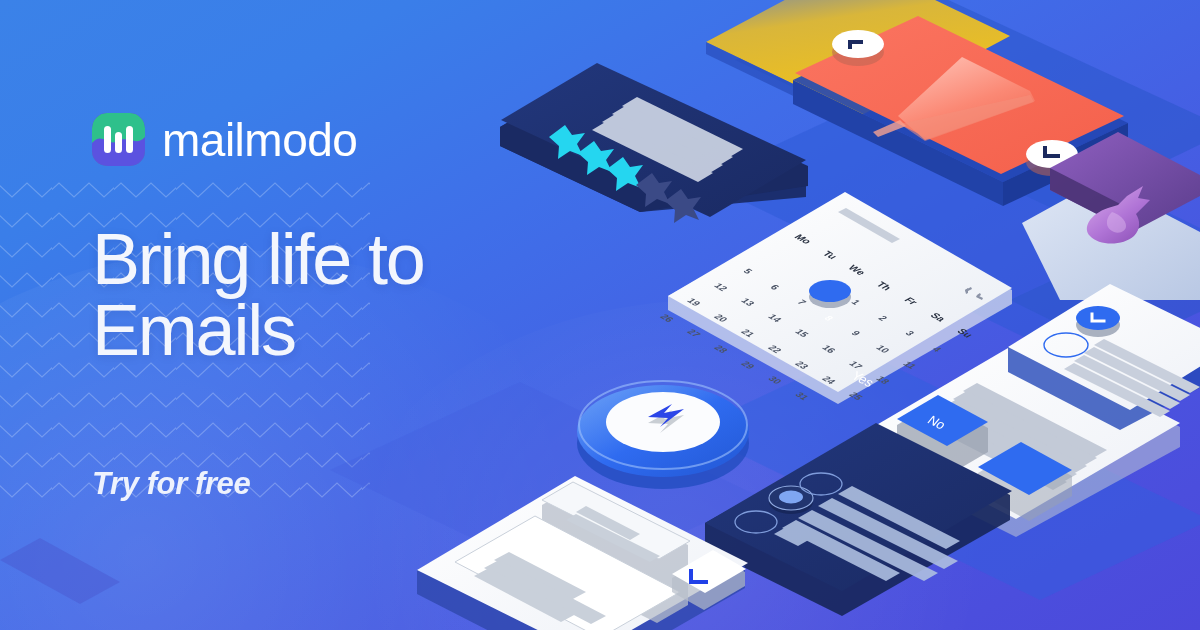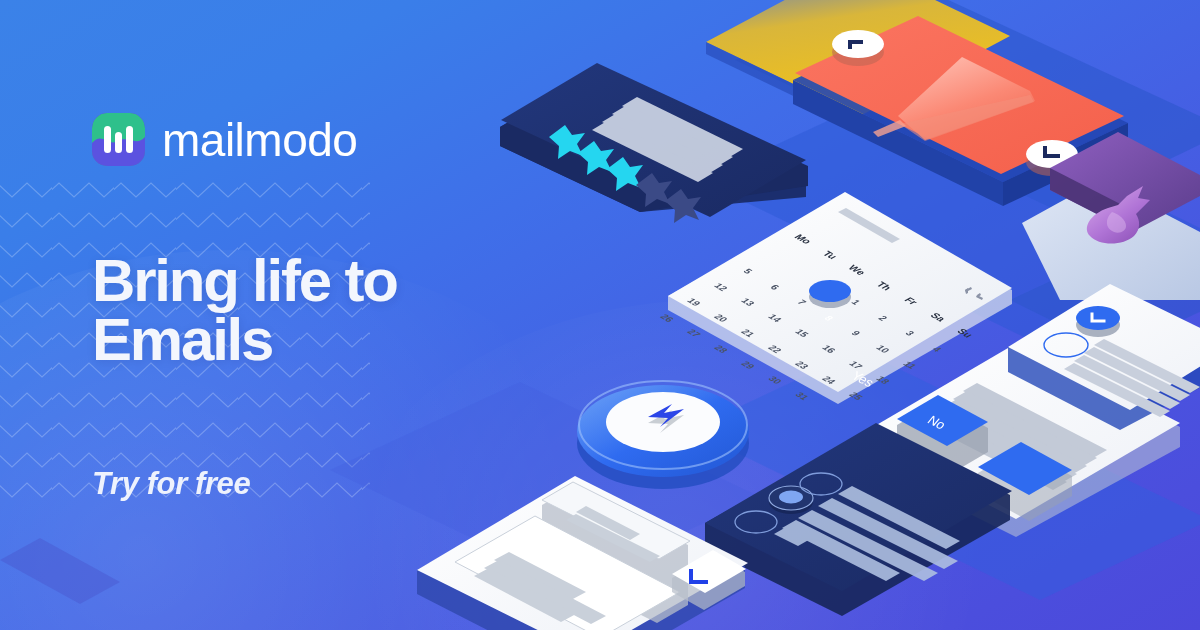--- a/index.html
+++ b/index.html
@@ -58,25 +58,24 @@
   }
   .logo-mark svg { display:block; width:53px; height:53px; }
   .wordmark {
     color:#ffffff; font-size:46px; line-height:1;
     font-weight:400; letter-spacing:-.5px;
     font-family:"Liberation Sans", sans-serif;
   }
 
   .headline {
     position:absolute; top:224px; left:0;
-    color:#f3f6fd; font-size:60px; line-height:.98;
-    font-weight:700; letter-spacing:-2.2px;
+    color:#f3f6fd; font-size:72px; line-height:.98;
+    font-weight:400; letter-spacing:-2.2px;
     white-space:pre-line;
     text-shadow:0 2px 10px rgba(20,30,90,.13);
-    margin-top:28px;
   }
 
   .cta {
     position:absolute; top:466px; left:0;
     color:#eef2fd; font-size:31px; font-weight:700;
     letter-spacing:-.4px;
     font-style:italic;
   }
 
   

